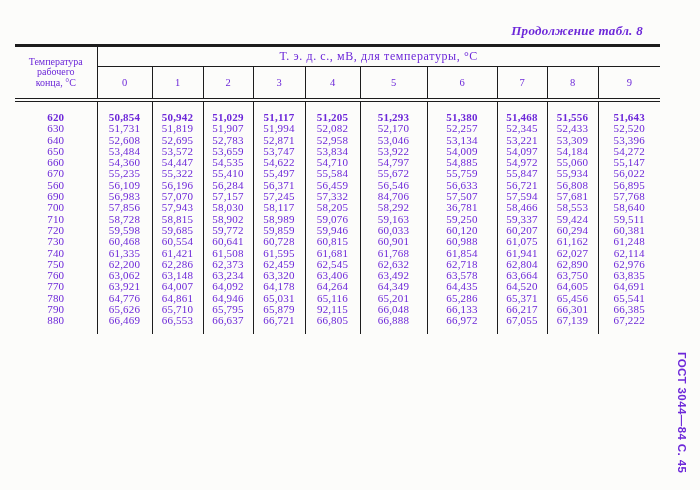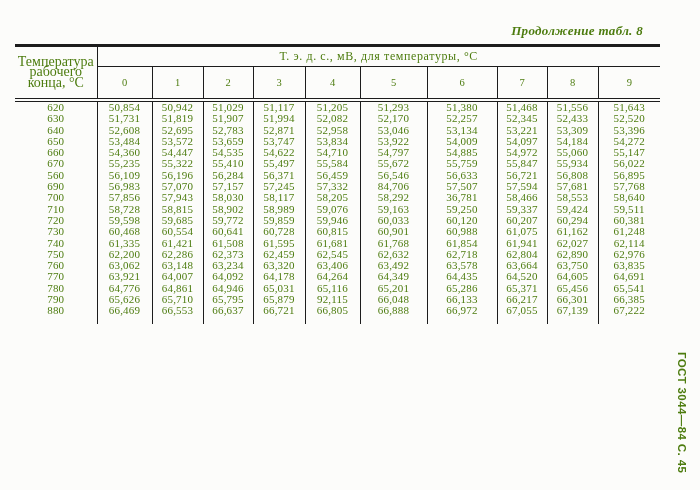--- a/index.html
+++ b/index.html
@@ -1,21 +1,21 @@
 <!DOCTYPE html>
 <html><head>
 <meta charset="utf-8">
 <style>
   html,body{margin:0;padding:0;background:#e8e8e6;}
   .page{
     position:relative;
     width:700px;height:490px;
     background:#fcfcfa;
     font-family:"Liberation Serif", serif;
-    color:#4d7c0f;
+    color:#6d28d9;
     overflow:hidden;
   }
   .continuation{
     position:absolute;
     top:23px;right:57px;
     font-size:13px;
     font-style:italic;
     font-weight:bold;
     letter-spacing:.3px;
   }
@@ -26,21 +26,21 @@
     border-collapse:collapse;
     table-layout:fixed;
     border-top:3px solid #1c1c1c;
   }
   table.emf th, table.emf td{
     padding:0;
     text-align:center;
     font-weight:normal;
   }
   th.corner{
-    font-size:14px;
+    font-size:10px;
     line-height:10.5px;
     white-space:pre-line;
     vertical-align:middle;
     border-right:1.5px solid #1c1c1c;
     border-bottom:4px double #1c1c1c;
   }
   th.span-head{
     font-size:12px;
     font-weight:bold;
     letter-spacing:.6px;
@@ -58,21 +58,21 @@
   tr.colhead th:last-child{border-right:none;}
   tbody th, tbody td{
     font-size:11px;
     line-height:11.3px;
     height:11.3px;
     border-right:1px solid #1c1c1c;
     letter-spacing:.2px;
   }
   tbody th{border-right:1.5px solid #1c1c1c;}
   tbody td:last-child{border-right:none;}
-  tbody tr:first-child th, tbody tr:first-child td{}
+  tbody tr:first-child th, tbody tr:first-child td{padding-top:10px;font-weight:bold;}
   tbody tr:last-child th, tbody tr:last-child td{padding-bottom:7px;}
   .gost-side{
     position:absolute;
     left:688px;top:352px;
     transform:rotate(90deg);
     transform-origin:top left;
     font-family:"Liberation Sans", sans-serif;
     font-weight:bold;
     font-size:11.5px;
     letter-spacing:.4px;

